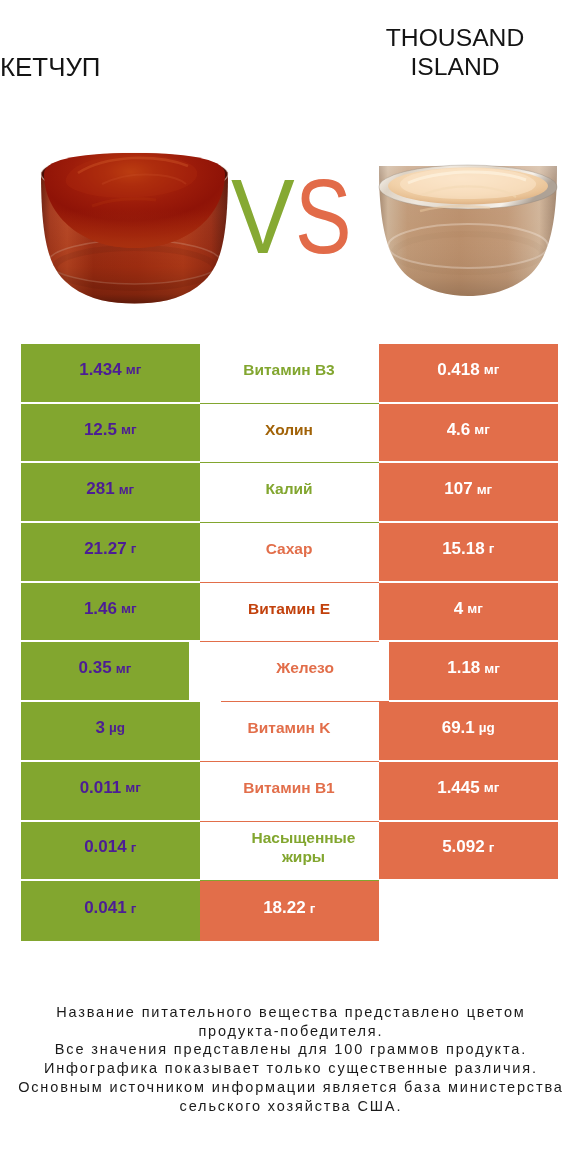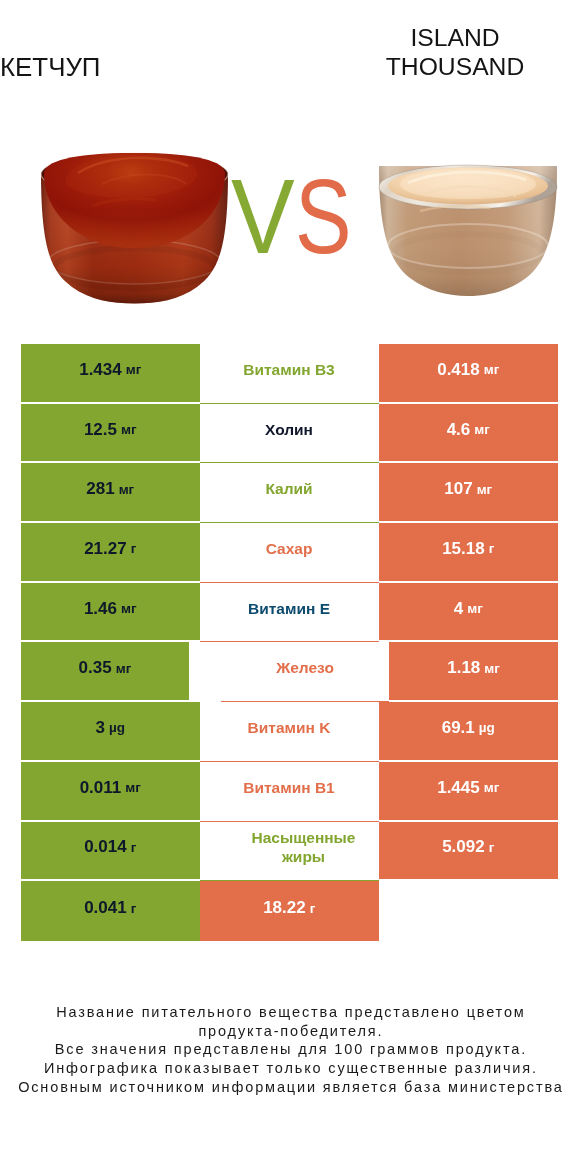--- a/index.html
+++ b/index.html
@@ -10,40 +10,40 @@
   .title-left{position:absolute;left:0;top:54px;width:177px;font-size:25.9px;color:#141414;letter-spacing:0px;line-height:26px;font-weight:400;}
   .title-right{position:absolute;left:364px;top:24px;width:182px;text-align:center;font-size:24.7px;color:#141414;line-height:28.6px;font-weight:400;letter-spacing:0px;}
   .hero{position:absolute;left:0;top:0px;width:580px;height:330px;}
   .bowl-svg{position:absolute;left:0;top:0;}
   .vs{position:absolute;left:231px;top:163px;font-size:106px;font-weight:400;line-height:106px;letter-spacing:0px;white-space:nowrap;}
   .vs .v{color:#86a933;display:inline-block;transform:scaleX(0.90);transform-origin:left top;margin-right:-7px;}
   .vs .s{color:#e26b49;display:inline-block;transform:scaleX(0.80);transform-origin:left top;}
   .table{position:absolute;left:21px;top:344px;width:537px;height:597px;}
   .row{display:flex;height:59.7px;}
   .cell{display:flex;align-items:center;justify-content:center;box-sizing:border-box;overflow:hidden;padding-bottom:6px;}
-  .c-left{width:178.5px;background:#82a62f;color:#0f172a;border-bottom:2px solid #fff;}
+  .c-left{width:178.5px;background:#82a62f;color:#4c1d95;border-bottom:2px solid #fff;}
   .c-mid{width:179px;background:#fff;text-align:center;line-height:1.22;border-bottom:1.2px solid transparent;}
   .c-mid .lbl{max-width:148px;}
   .c-right{width:179.5px;background:#e26e4a;color:#fff;border-bottom:2px solid #fff;}
   .row:last-child .c-left,.row:last-child .c-right{border-bottom:none;text-align:right;}
   .val{font-size:17px;font-weight:700;white-space:nowrap;}
   .unit{font-size:13.5px;font-weight:700;margin-left:4px;}
   .lbl{font-size:15.5px;font-weight:700;white-space:nowrap;}
   .lbl.wrap{white-space:normal;display:block;width:148px;}
   .footer{position:absolute;left:0;top:1003px;width:580px;text-align:center;font-size:14.5px;line-height:18.7px;color:#1a1a1a;letter-spacing:1.85px;text-indent:1.85px;}
 </style>
 </head>
 <body>
 
 <div class="page">
   <div class="titles">
     <div class="title-left">КЕТЧУП</div>
     <div class="title-right">
+      <div>THOUSAND</div>
       <div>ISLAND</div>
-      <div>THOUSAND</div>
     </div>
   </div>
   <div class="hero">
     <svg class="bowl-svg" width="580" height="330" viewBox="0 0 580 330">
       <defs>
         <radialGradient id="kSurf" cx="48%" cy="20%" r="78%">
           <stop offset="0%" stop-color="#c24612"></stop>
             <stop offset="18%" stop-color="#ae2e0d"></stop>
           <stop offset="42%" stop-color="#9d1c0a"></stop>
             <stop offset="66%" stop-color="#8f1307"></stop>
@@ -162,21 +162,21 @@
           <span class="val">0.418</span>
           <span class="unit">мг</span>
         </div>
       </div>
       <div class="row">
         <div class="cell c-left">
           <span class="val">12.5</span>
           <span class="unit">мг</span>
         </div>
         <div class="cell c-mid" style="border-bottom-color: rgb(130, 166, 47);">
-          <span class="lbl" style="color: #0f172a;">Холин</span>
+          <span class="lbl" style="color: #a16207;">Холин</span>
         </div>
         <div class="cell c-right">
           <span class="val">4.6</span>
           <span class="unit">мг</span>
         </div>
       </div>
       <div class="row">
         <div class="cell c-left">
           <span class="val">281</span>
           <span class="unit">мг</span>
@@ -201,21 +201,21 @@
           <span class="val">15.18</span>
           <span class="unit">г</span>
         </div>
       </div>
       <div class="row">
         <div class="cell c-left">
           <span class="val">1.46</span>
           <span class="unit">мг</span>
         </div>
         <div class="cell c-mid" style="border-bottom-color: rgb(226, 110, 74);">
-          <span class="lbl wrap" style="color: #0c4a6e;">Витамин E</span>
+          <span class="lbl wrap" style="color: #c2410c;">Витамин E</span>
         </div>
         <div class="cell c-right">
           <span class="val">4</span>
           <span class="unit">мг</span>
         </div>
       </div>
       <div class="row">
         <div class="cell c-left">
           <span class="val">0.35</span>
           <span class="unit">мг</span>
@@ -277,14 +277,15 @@
           <span class="unit">г</span>
         </div>
       </div>
     </div>
   <div class="footer" id="ftr">
       <div>Название питательного вещества представлено цветом</div>
       <div>продукта-победителя.</div>
       <div>Все значения представлены для 100 граммов продукта.</div>
       <div>Инфографика показывает только существенные различия.</div>
       <div>Основным источником информации является база министерства</div>
+      <div>сельского хозяйства США.</div>
     </div>
 </div>
 
 </body></html>

